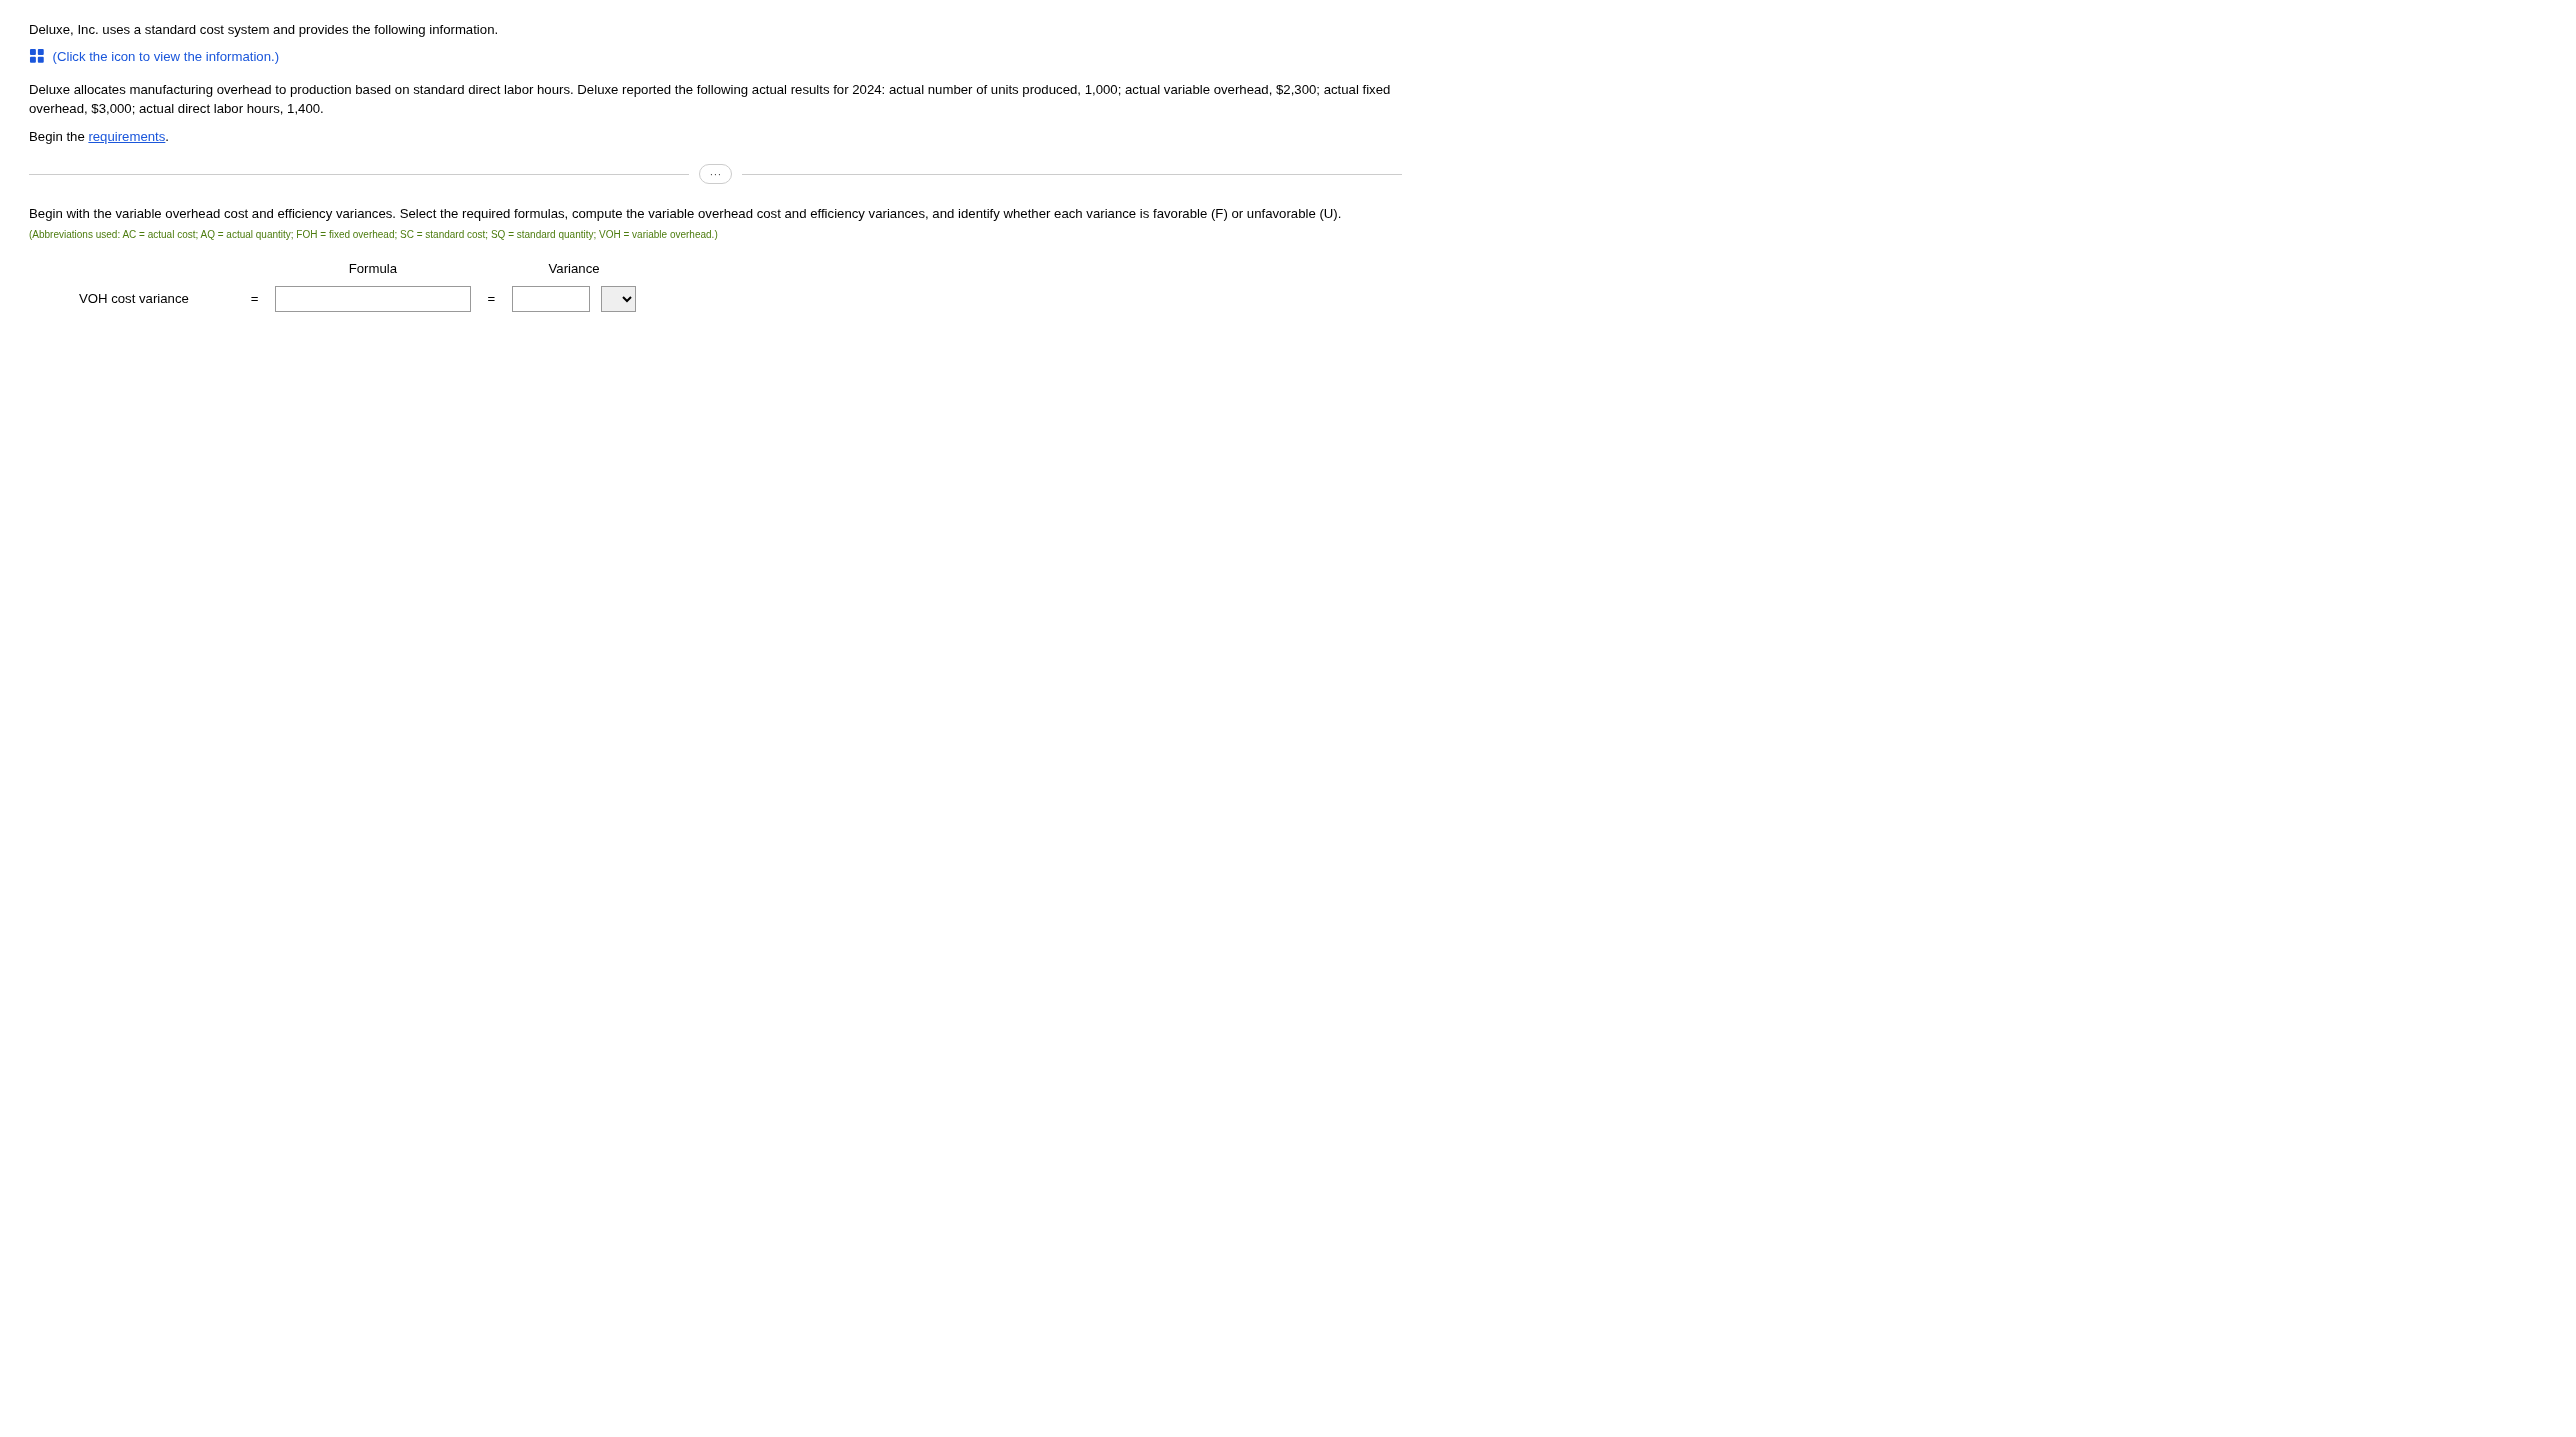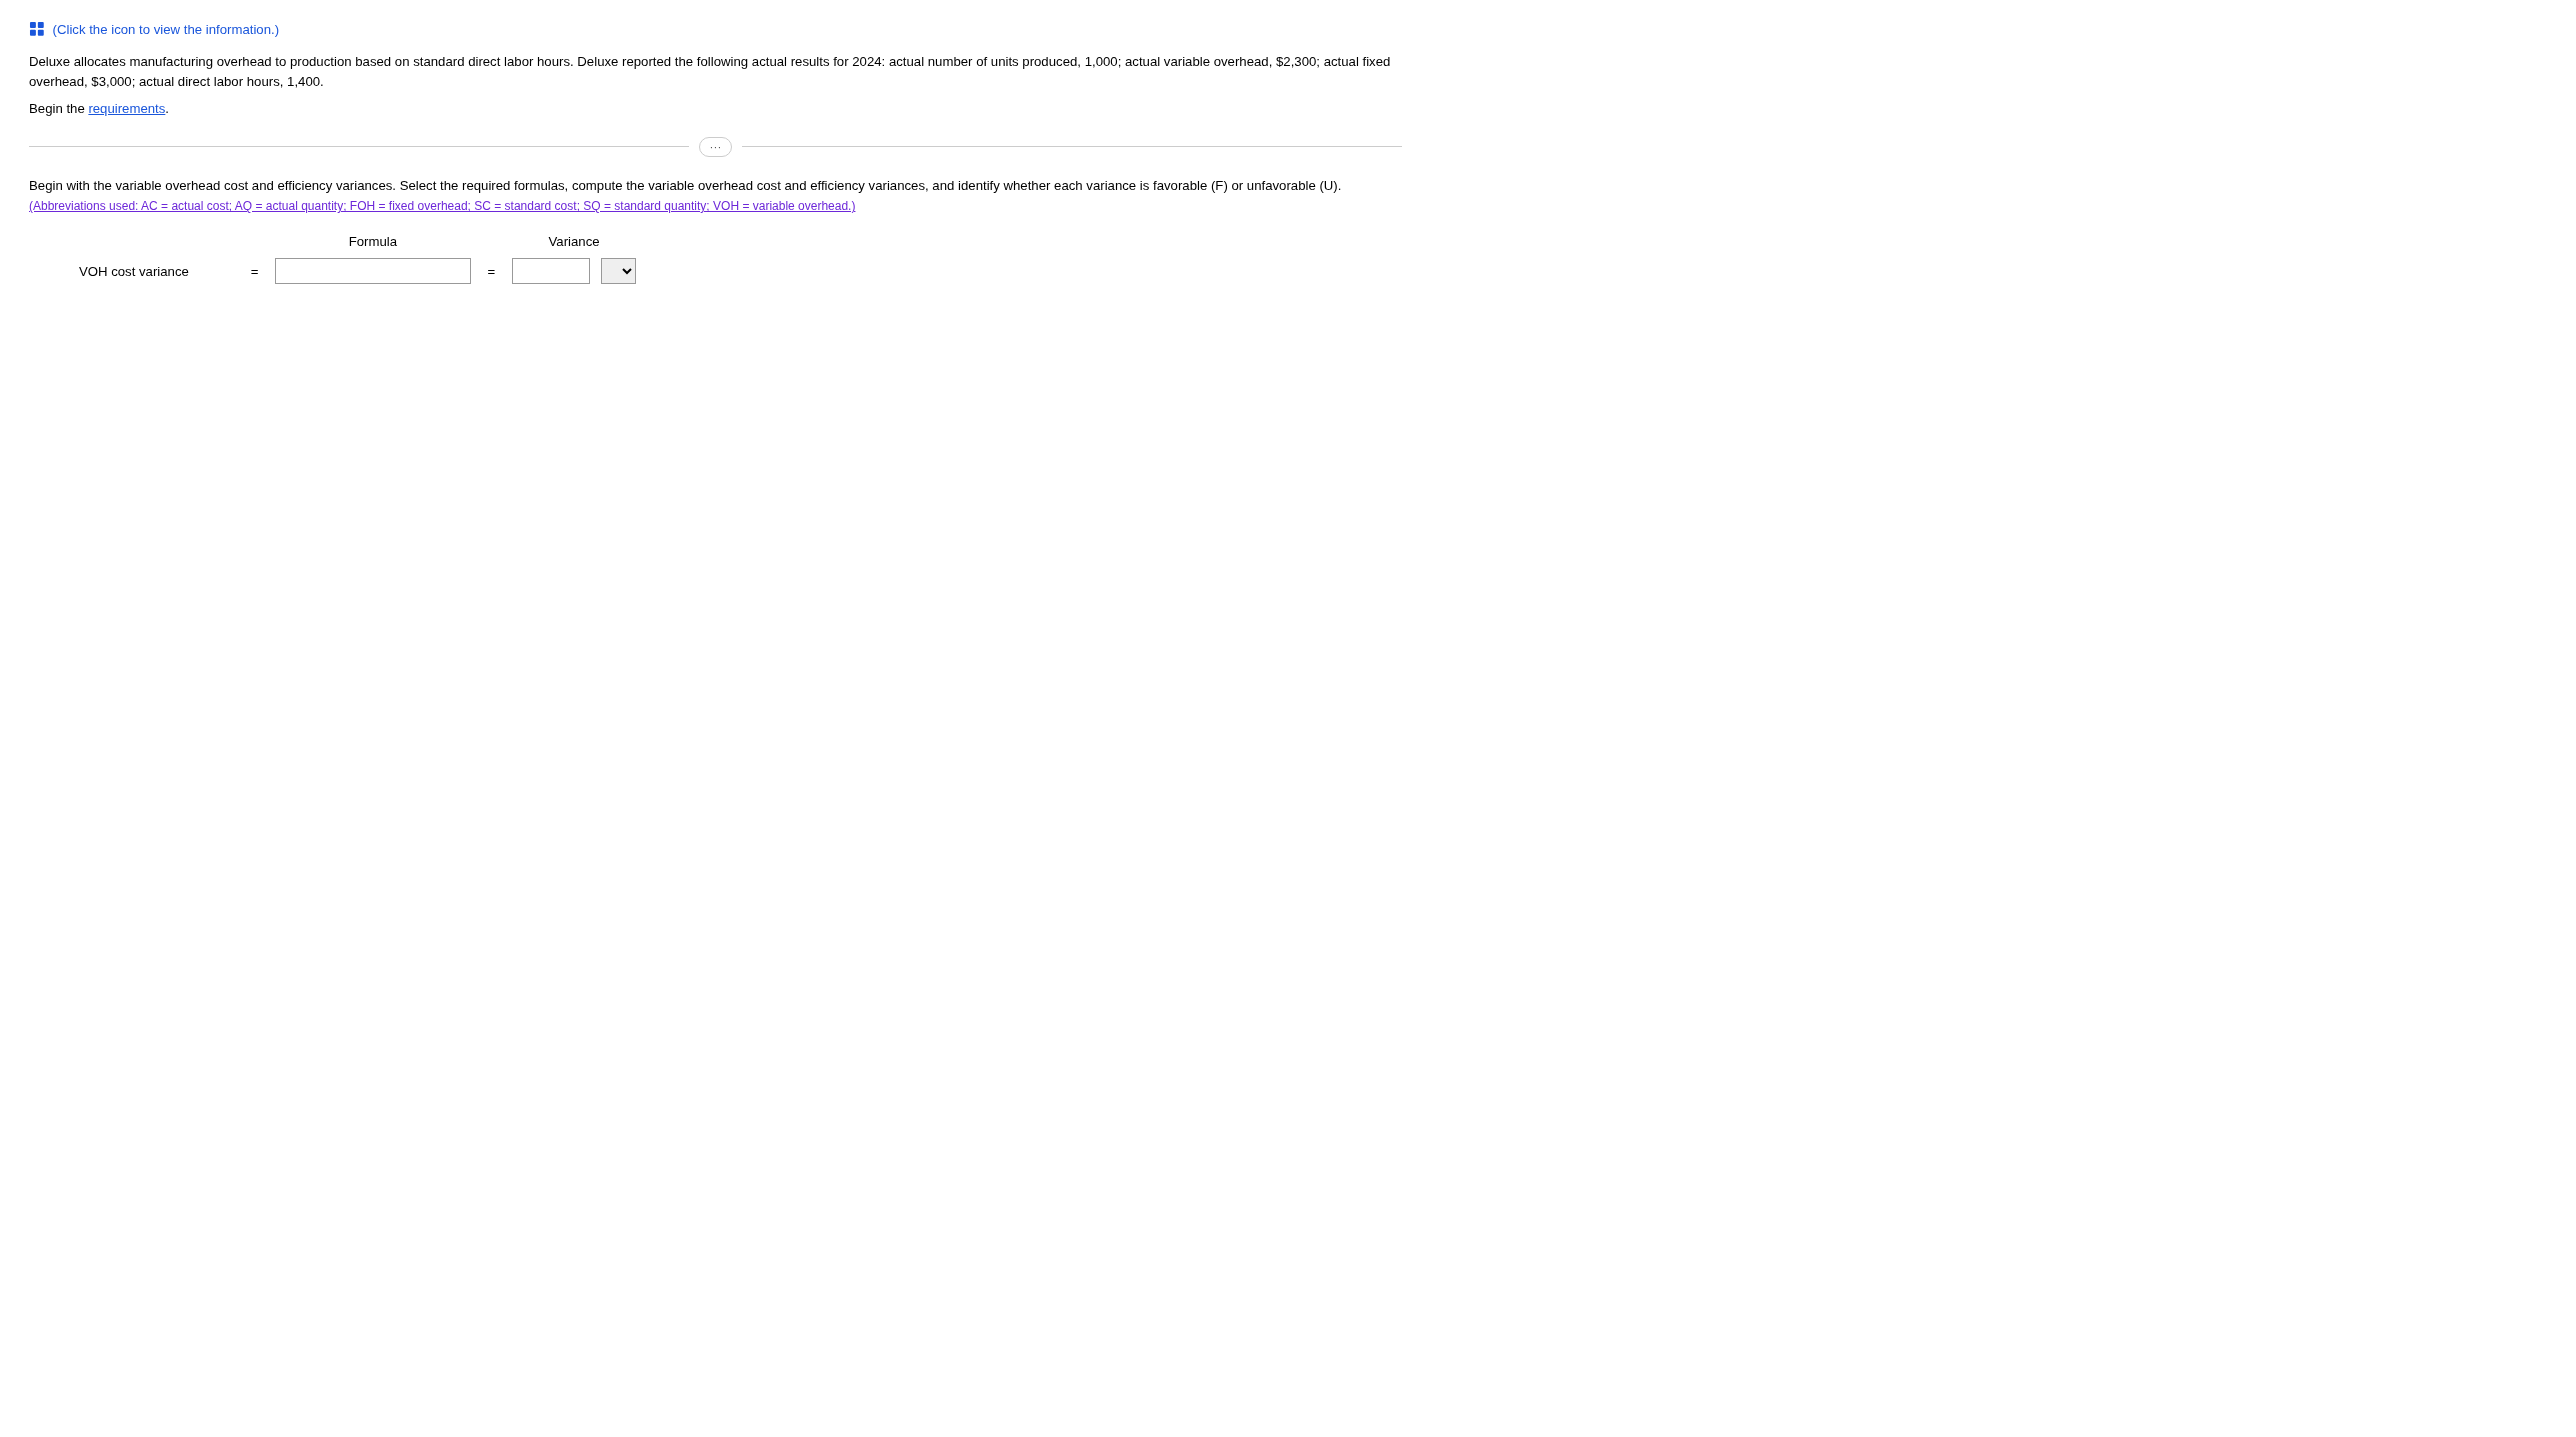--- a/index.html
+++ b/index.html
@@ -65,23 +65,22 @@
     }
     .req-heading strong {
       font-weight: bold;
     }
     .begin-text {
       font-size: 13.2px;
       margin-bottom: 5.9px;
       line-height: 1.5;
     }
     .abbrev-text {
-      color: #6d28d9;
-      font-size: 12px;
-      text-decoration: underline;
+      color: #4d7c0f;
+      font-size: 10px;
     }
     .formula-table {
       margin-top: 17.7px;
       border-collapse: collapse;
       margin-left: 44px;
     }
     .formula-table th {
       font-weight: normal;
       text-align: center;
       padding-bottom: 5.9px;
@@ -234,20 +233,21 @@
     }
     .data-value {
       width: 35%;
     }
   </style>
 </head>
 <body>
 
 <div class="main-content">
 
+  <p class="intro-text">Deluxe, Inc. uses a standard cost system and provides the following information.</p>
 
   <p class="intro-text">
     <a class="icon-link" href="#">
       <span class="grid-icon">
         <svg width="17.7" height="17.7" viewBox="0 0 18 18">
           <rect x="1" y="1" width="6" height="6" fill="#1a56db" rx="1"></rect>
           <rect x="9" y="1" width="6" height="6" fill="#1a56db" rx="1"></rect>
           <rect x="1" y="9" width="6" height="6" fill="#1a56db" rx="1"></rect>
           <rect x="9" y="9" width="6" height="6" fill="#1a56db" rx="1"></rect>
         </svg>

